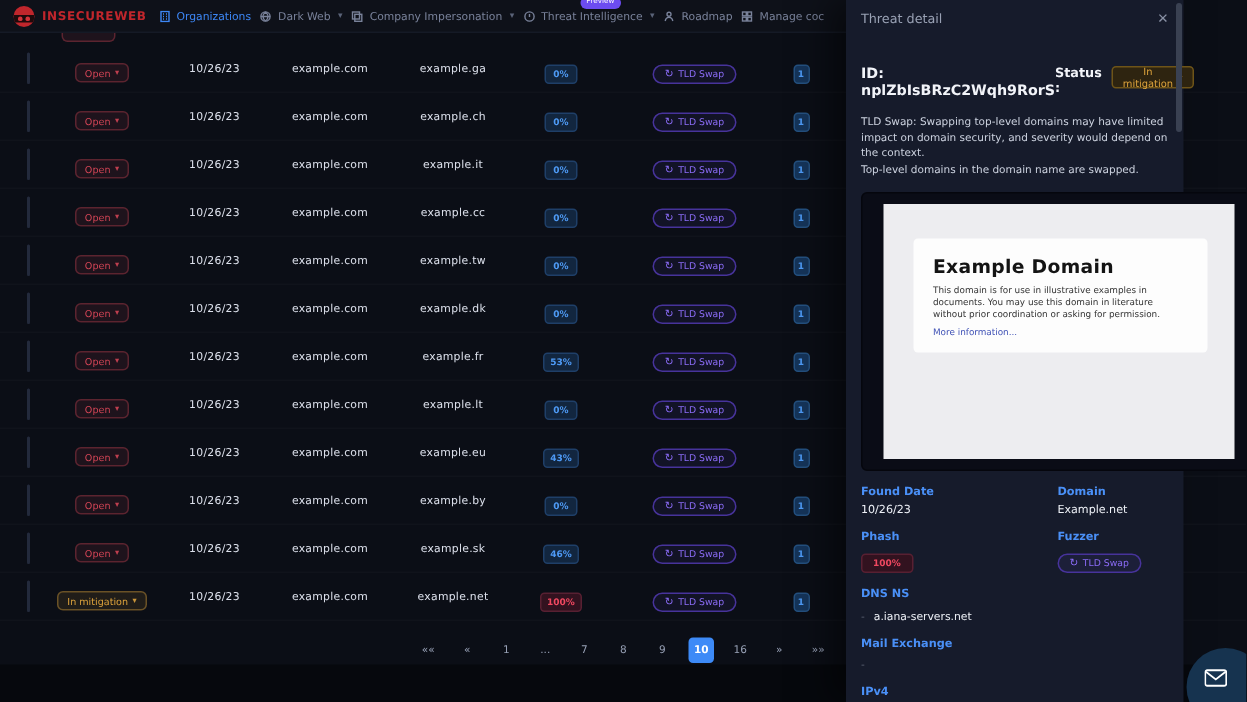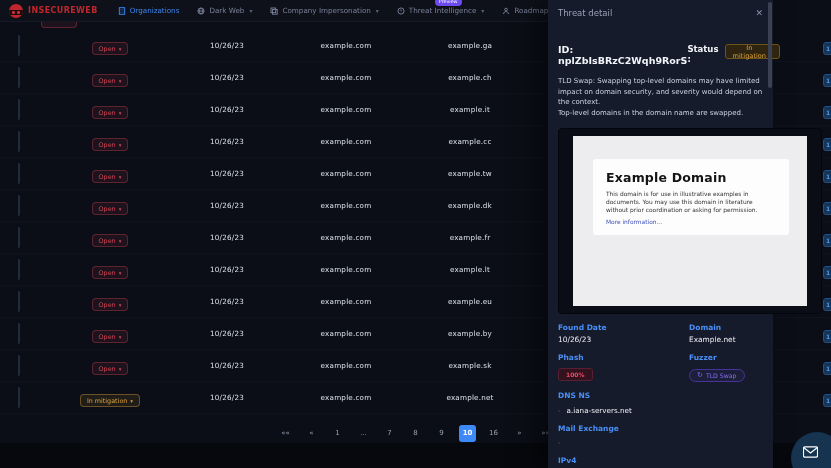--- a/index.html
+++ b/index.html
@@ -8,36 +8,36 @@
 
   
   .topbar { position:absolute; top:0; left:0; width:732px; height:22px; background:#0e1119;
             border-bottom:1px solid #151a26; display:flex; align-items:center; z-index:1; }
   .brand { display:flex; align-items:center; gap:5px; padding-left:9px; min-width:78px; }
   .logo { width:14px; height:14px; border-radius:50%; background:#c0262c; position:relative; overflow:hidden; flex:0 0 auto; }
   .logo:before { content:""; position:absolute; left:0; right:0; top:6px; height:5px; background:#200a0c; }
   .logo:after { content:""; position:absolute; top:7.5px; left:3px; width:3px; height:2.5px; border-radius:50%;
                 background:#d3333a; box-shadow:5px 0 0 #d3333a; }
   .brand-name { color:#c0262c; font-size:8px; font-weight:bold; letter-spacing:.4px; }
-  .nav { display:flex; gap:18px; margin-left:20px; }
+  .nav { display:flex; gap:6px; margin-left:8px; }
   .nav-item { position:relative; display:flex; align-items:center; gap:4px; color:#79829a; font-size:7.2px;
               cursor:pointer; white-space:nowrap; }
   .nav-item.active { color:#3d87f5; }
   .nav-item svg { width:8px; height:8px; stroke:currentColor; fill:none; stroke-width:1.4; flex:0 0 auto; }
   .nav-chev { font-size:6px; color:#5a6378; margin-left:1px; }
   .nav-badge { position:absolute; top:-8px; left:38px; background:#6c4cf1; color:#fff; font-size:4.8px;
                padding:1px 4px; border-radius:4px; line-height:1.2; }
 
   
   .table-area { position:absolute; top:22px; left:0; width:831px; height:421px; }
   .cut-row { height:8px; overflow:hidden; position:relative; }
   .cut-row .sliver { position:absolute; top:-7px; left:41px; width:36px; height:13px; border-radius:4px;
                      background:rgba(209,68,85,.10); border:1px solid rgba(209,68,85,.35); }
   .trow { display:grid; grid-template-columns:28px 80px 70px 84px 80px 64px 114px 28px;
-          align-items:center; height:32px; border-bottom:1px solid rgba(255,255,255,.025);gap:42px; }
+          align-items:center; height:32px; border-bottom:1px solid rgba(255,255,255,.025); }
   .cell { text-align:center; }
   .chk { width:9px; height:9px; margin-left:9px; border-radius:2px; background:#161b29; border:1px solid #232a3c; cursor:pointer; }
   .status-btn { display:inline-flex; align-items:center; gap:3px; justify-content:center; height:13px; padding:0 6px;
                 border-radius:4px; font-size:6.4px; cursor:pointer; }
   .status-open { background:rgba(209,68,85,.10); border:1px solid rgba(209,68,85,.35); color:#d14455; }
   .status-mitigation { background:rgba(221,163,60,.10); border:1px solid rgba(221,163,60,.4); color:#dda33c; }
   .status-btn .chev { font-style:normal; font-size:5.5px; opacity:.9; }
   .txt { color:#dde1ec; font-size:7.2px; letter-spacing:.2px; }
   .pct { display:inline-block; min-width:22px; padding:2px 4px; border-radius:3px; font-size:6px; font-weight:bold; }
   .pct-info { background:#12263f; border:1px solid #1f3f68; color:#4e9af5; }
@@ -50,21 +50,21 @@
 
   
   .pagination { position:absolute; top:402px; left:0; width:831px; height:18px;
                 display:flex; align-items:center; justify-content:center; gap:9px; }
   .page-item { min-width:17px; height:17px; display:inline-flex; align-items:center; justify-content:center;
                color:#97a0b5; font-size:7px; border-radius:3px; cursor:pointer; padding:0 2px; }
   .page-item.active { background:#3d8af7; color:#fff; font-weight:bold; }
   .bottom-strip { position:absolute; top:443px; left:0; width:831px; height:25px; background:#06080d; }
 
   
-  .panel { position:absolute; top:0; left:548px; width:225px; height:468px; background:#161b2b;
+  .panel { position:absolute; top:0; left:564px; width:225px; height:468px; background:#161b2b;
            box-shadow:-10px 0 22px rgba(0,0,0,.5); z-index:2; }
   .panel-head { display:flex; align-items:center; justify-content:space-between; padding:8px 10px 0 10px; }
   .panel-title { color:#99a1b4; font-size:8.5px; }
   .panel-close { color:#8a92a6; font-size:9px; cursor:pointer; line-height:1; }
   .id-row { display:flex; align-items:flex-start; padding:0 10px; margin-top:26px; }
   .id-text { color:#f2f4f9; font-size:9.5px; font-weight:bold; flex:1; }
   .status-lbl { color:#f2f4f9; font-size:8.5px; font-weight:bold; margin-right:6px; }
   .mitigation-btn { display:inline-flex; align-items:center; gap:3px; height:15px; padding:0 7px; border-radius:3px;
                     background:#2e2410; border:1px solid #6e5418; color:#dda33c; font-size:6.6px; cursor:pointer; }
   .panel-desc { padding:0 10px; margin-top:10px; color:#ccd2df; font-size:7px; line-height:10.5px; }

